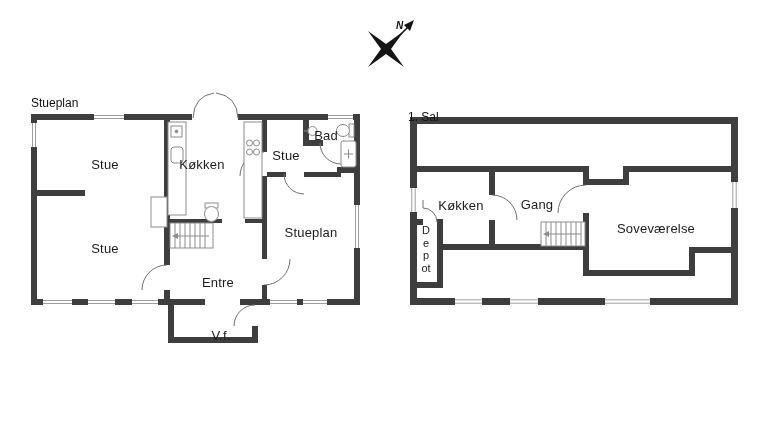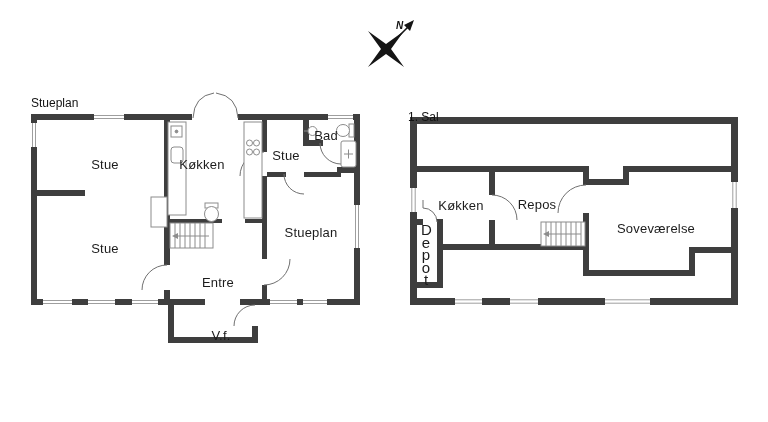--- a/index.html
+++ b/index.html
@@ -2,21 +2,21 @@
 <html><head>
 <meta charset="utf-8">
 <style>
   html,body{margin:0;padding:0;background:#fff;}
   .canvas{position:relative;width:768px;height:422px;background:#ffffff;overflow:hidden;
           font-family:"Liberation Sans",sans-serif;}
   .plan-svg{position:absolute;left:0;top:0;}
   .lbl{position:absolute;transform:translate(-50%,-50%);font-size:13px;color:#1c1c1c;
        white-space:nowrap;letter-spacing:.2px;}
   .plan-title{position:absolute;font-size:12px;color:#111;}
-  .vlbl{position:absolute;width:10px;font-size:15px;line-height:12.6px;color:#1c1c1c;
+  .vlbl{position:absolute;width:10px;font-size:11px;line-height:12.6px;color:#1c1c1c;
         word-break:break-all;text-align:center;}
   .north{position:absolute;font-size:10px;font-weight:bold;font-style:italic;color:#111;}
 </style>
 </head>
 <body>
 
 <div class="canvas">
 
   <svg class="plan-svg" width="768" height="422" viewBox="0 0 768 422">
 
@@ -246,18 +246,18 @@
   <div class="lbl" style="left:105px;top:164px">Stue</div>
   <div class="lbl" style="left:202px;top:164px">Køkken</div>
   <div class="lbl" style="left:286px;top:155px">Stue</div>
   <div class="lbl" style="left:326px;top:135px">Bad</div>
   <div class="lbl" style="left:105px;top:248px">Stue</div>
   <div class="lbl" style="left:311px;top:232px">Stueplan</div>
   <div class="lbl" style="left:218px;top:282px">Entre</div>
   <div class="lbl" style="left:221px;top:335px">V.f.</div>
 
   <div class="lbl" style="left:461px;top:205px">Køkken</div>
-  <div class="lbl" style="left:537px;top:204px">Repos</div>
+  <div class="lbl" style="left:537px;top:204px">Gang</div>
   <div class="lbl" style="left:656px;top:228px">Soveværelse</div>
   <div class="vlbl" style="left:421px;top:224px">Depot</div>
 
   <div class="north" style="left:396px;top:20px">N</div>
 </div>
 
 </body></html>

